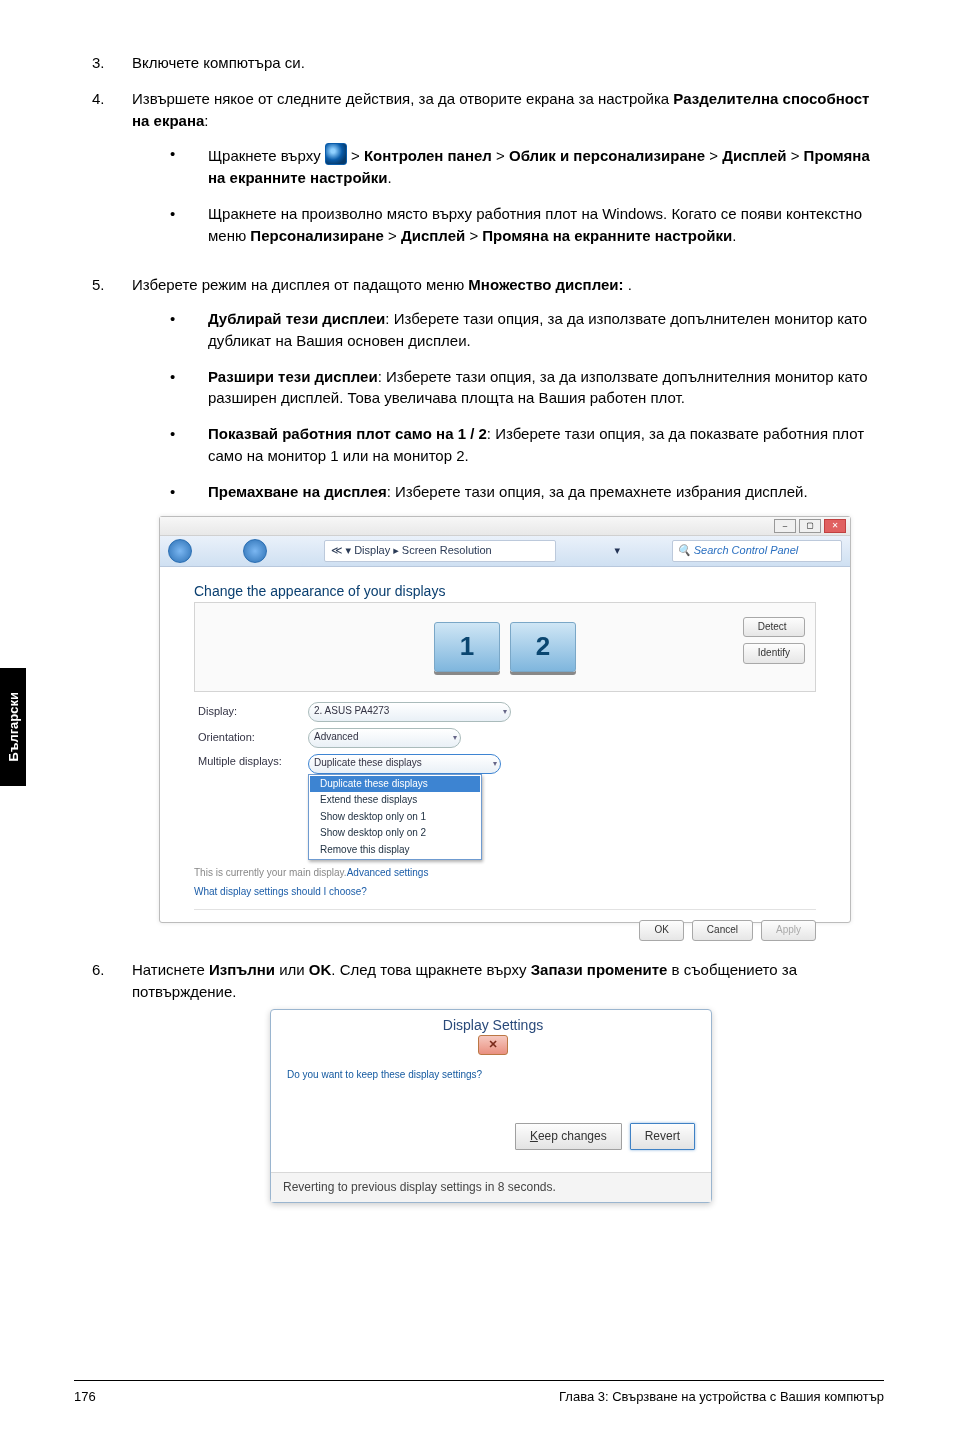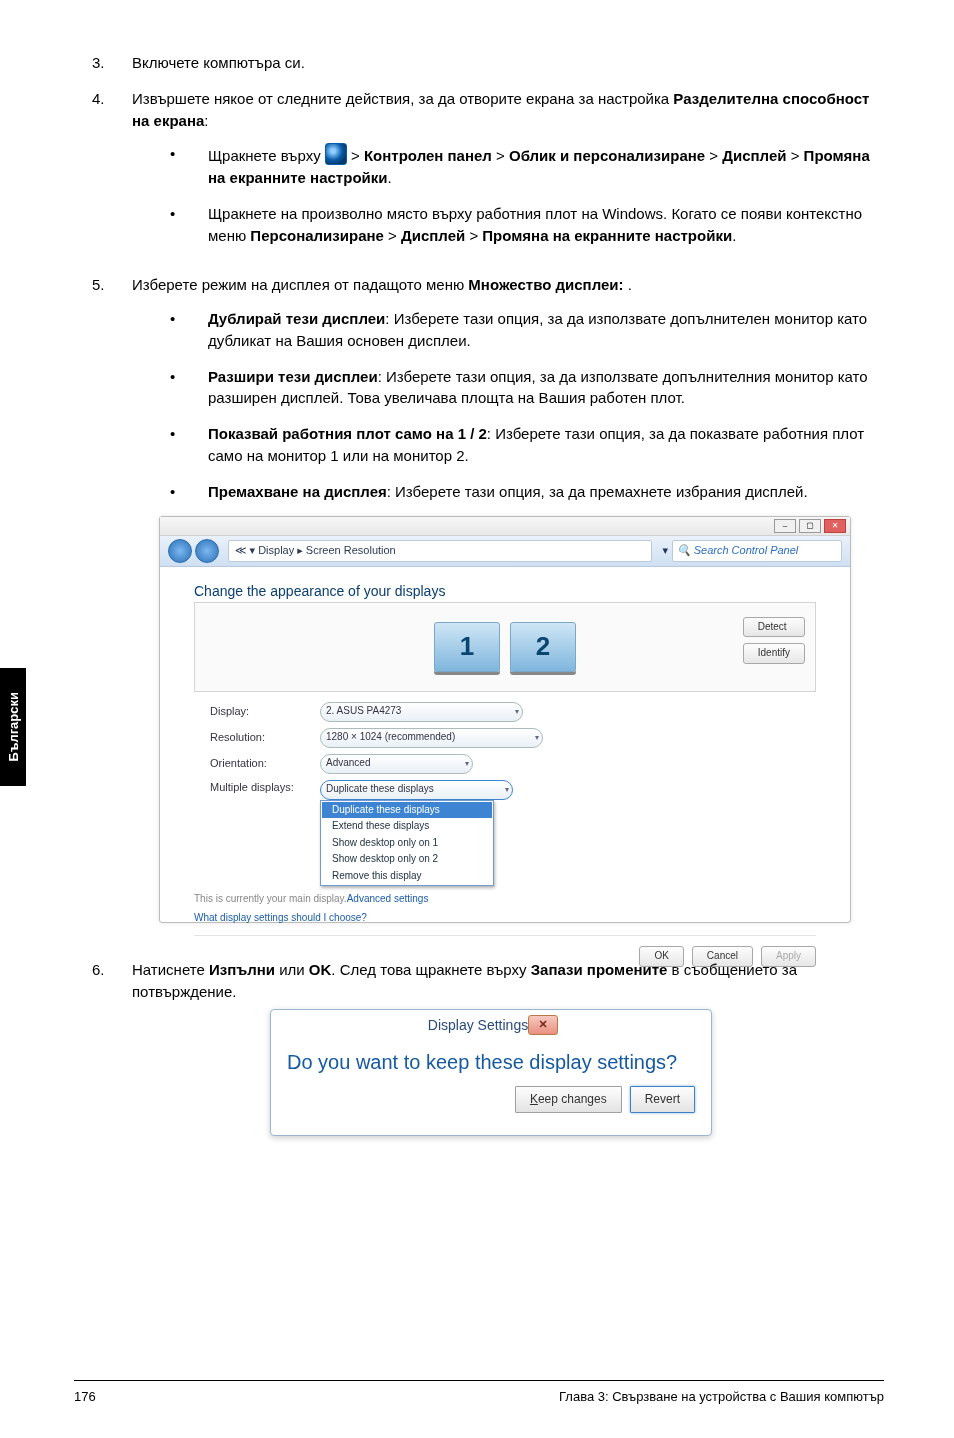--- a/index.html
+++ b/index.html
@@ -88,47 +88,47 @@
     height: 18px;
     background: linear-gradient(#f7f7f7,#e8e8e8);
     border-bottom: 1px solid #d0d0d0;
     display:flex; justify-content:flex-end; align-items:center; padding:0 4px;
   }
   .ctl { width:20px;height:12px;border:1px solid #999;margin-left:3px;font-size:8px;display:flex;align-items:center;justify-content:center;background:#f0f0f0;}
   .ctl.red{background:#e06060;color:#fff;border-color:#c04040;}
   .fig1-addr{
     height:30px; background:linear-gradient(#eaf1fa,#cfe0f2);
     display:flex; align-items:center; padding:0 8px; border-bottom:1px solid #b8c8dd;
-    font-size:11px; color:#2a3a55;
+    font-size:11px; color:#2a3a55;gap:48px;
   }
   .navbtn{width:22px;height:22px;border-radius:12px;background:radial-gradient(#7bb7f2,#2b6fb3);margin-right:3px;border:1px solid #2b6fb3;}
   .crumb{background:#fff;border:1px solid #bcc9db;height:20px;display:flex;align-items:center;padding:0 6px;flex:1;margin:0 6px;border-radius:2px;}
   .search{width:160px;height:20px;border:1px solid #bcc9db;background:#fff;border-radius:2px;display:flex;align-items:center;padding:0 4px;color:#2a6fc0;font-style:italic;}
   .fig1-body{padding:14px 34px 10px 34px;font-size:11px;color:#235;}
   .fig1-h{color:#0a3f70;font-size:14px;}
   .monpanel{border:1px solid #d4d4d4;background:#fafafa;height:88px;display:flex;align-items:center;justify-content:center;gap:10px;margin-bottom:10px;position:relative;}
   .mon{width:64px;height:48px;border:1px solid #7aa7c7;background:linear-gradient(#cfe6f5,#7fb6dd);box-shadow:0 3px 0 #888;border-radius:3px;display:flex;align-items:center;justify-content:center;font-size:26px;font-weight:bold;color:#0a4670;}
   .sidebtns{position:absolute;right:10px;top:14px;display:flex;flex-direction:column;gap:6px;}
   .wbtn{background:linear-gradient(#fdfdfd,#e6e6e6);border:1px solid #a8a8a8;border-radius:3px;padding:2px 14px;font-size:10px;color:#333;}
-  .field-row{display:flex;align-items:center;margin:6px 16px;font-size:11px;}
+  .field-row{display:flex;align-items:center;margin:6px 4px;font-size:11px;}
   .field-row .lbl{width:110px;color:#334;}
   .select{border:1px solid #abb;height:18px;background:linear-gradient(#fff,#e9f0f6);padding:0 16px 0 5px;display:flex;align-items:center;font-size:10px;color:#334;position:relative;border-radius:10px;}
   .select::after{content:"▾";position:absolute;right:3px;font-size:8px;color:#668;}
   .dd{border:1px solid #6f9bd0;background:#fff;box-shadow:1px 2px 3px rgba(0,0,0,.3);padding:1px;font-size:10px;position:relative;}
   .dd div{padding:1px 10px;color:#234;}
   .dd .sel{background:#3d84d2;color:#fff;}
   .link{color:#1a5ca8;font-size:10px;}
   .hr{border-top:1px solid #e2e2e2;margin:10px 0;}
   .footer-btns{display:flex;justify-content:flex-end;gap:8px;margin-top:6px;}
   
   .fig2{width:440px;margin:6px 0 0 138px;border:1px solid #9ab5cf;border-radius:4px;box-shadow:0 2px 6px rgba(0,0,0,.2);background:#fff;}
-  .fig2-title{display:flex;justify-content:center;align-items:center;padding:5px 8px 3px 12px;font-size:14px;color:#2a4a7a;}
+  .fig2-title{display:flex;justify-content:space-between;align-items:center;padding:5px 8px 3px 12px;font-size:14px;color:#2a4a7a;flex-direction:column;}
   .xbtn{width:28px;height:18px;border:1px solid #b74;background:linear-gradient(#f6c9c0,#e99080);border-radius:3px;color:#7a2a1a;display:flex;align-items:center;justify-content:center;font-weight:bold;font-size:11px;}
   .fig2-body{padding:6px 16px 10px 16px;}
-  .fig2-q{color:#155aa0;font-size:20px;margin:4px 0 9px 0;}
+  .fig2-q{color:#155aa0;font-size:10px;margin:4px 0 40px 0;}
   .fig2-btns{display:flex;justify-content:flex-end;gap:8px;margin-bottom:12px;}
   .dlgbtn{background:linear-gradient(#fdfdfd,#e3e3e3);border:1px solid #a0a0a0;border-radius:1px;padding:4px 14px;font-size:12px;color:#333;}
   .dlgbtn.primary{border:1px solid #3f81c4;box-shadow:0 0 3px rgba(60,130,200,.6);}
   .fig2-status{border-top:1px solid #d8d8d8;padding:6px 12px;font-size:12px;color:#444;background:#f4f4f4;}
   
   .page-footer{
     position:absolute;left:74px;right:70px;bottom:34px;
     border-top:1px solid #000;padding-top:8px;
     display:flex;justify-content:space-between;font-size:13px;
   }
@@ -222,24 +222,20 @@
             <div class="mon">2</div>
             <div class="sidebtns">
               <div class="wbtn">Detect</div>
               <div class="wbtn">Identify</div>
             </div>
           </div>
 
           <div class="field-row">
             <div class="lbl">Display:</div>
             <div class="select" style="width:180px">2. ASUS PA4273</div>
-          </div>
-          <div class="field-row">
-            <div class="lbl">Resolution:</div>
-            <div class="select" style="width:200px">1280 × 1024 (recommended)</div>
           </div>
           <div class="field-row">
             <div class="lbl">Orientation:</div>
             <div class="select" style="width:130px">Advanced</div>
           </div>
           <div class="field-row" style="align-items:flex-start">
             <div class="lbl">Multiple displays:</div>
             <div style="position:relative">
               <div class="select" style="width:170px;border-color:#3d84d2">Duplicate these displays</div>
               <div class="dd" style="width:170px">
@@ -280,20 +276,21 @@
           <span>Display Settings</span>
           <div class="xbtn">✕</div>
         </div>
         <div class="fig2-body">
           <div class="fig2-q">Do you want to keep these display settings?</div>
           <div class="fig2-btns">
             <div class="dlgbtn"><u>K</u><span>eep changes</span></div>
             <div class="dlgbtn primary">Revert</div>
           </div>
         </div>
+        <div class="fig2-status">Reverting to previous display settings in 8 seconds.</div>
       </div>
     </div>
   </li>
 
 </ol>
 </div>
 
 <div class="page-footer">
   <span>176</span>
   <span>Глава 3: Свързване на устройства с Вашия компютър</span>

